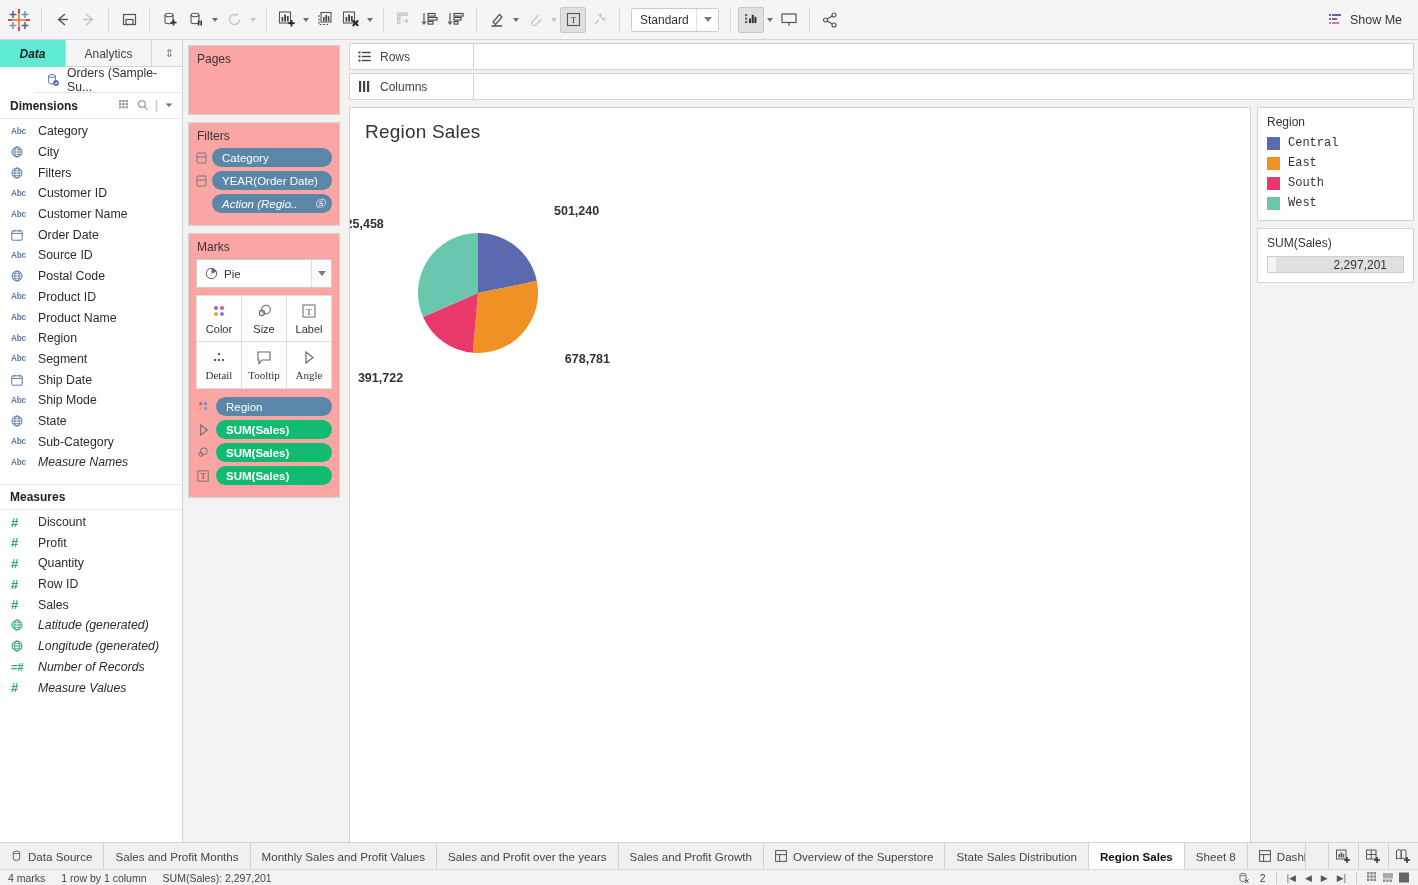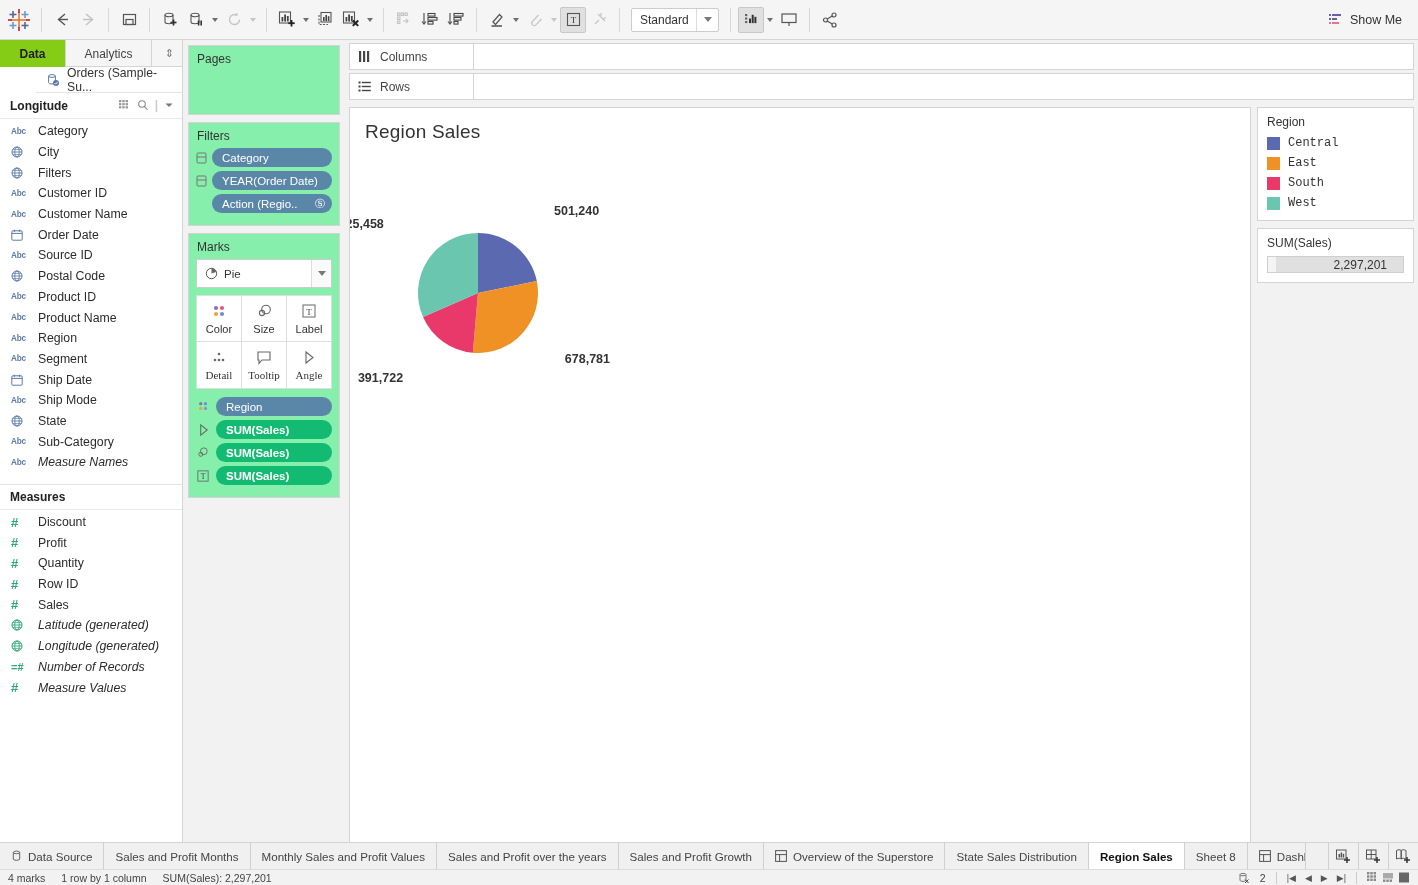--- a/index.html
+++ b/index.html
@@ -58,21 +58,21 @@
   
   .leftpane {
     position:absolute; left:0; top:40px; width:183px; bottom:30px;
     background:#fff; border-right:1px solid #d4d4d4;
   }
   .dtabs { display:flex; height:27px; border-bottom:1px solid #d4d4d4; background:#f5f5f5; position:relative; }
   .dtab {
     flex:0 0 auto; display:flex; align-items:center; justify-content:center;
     font-size:12px; color:#444; cursor:pointer; height:27px;
   }
-  .dtab.sel { background:#84cc16; font-weight:bold; color:#222; border-right:1px solid #d4d4d4; }
+  .dtab.sel { background:#5eead4; font-weight:bold; color:#222; border-right:1px solid #d4d4d4;font-style:italic; }
   .dtab.t1 { width:66px; }
   .dtab.t2 { width:86px; border-right:1px solid #d4d4d4; }
   .dtab-spacer { flex:1; background:#f5f5f5; }
   .updown { position:absolute; right:8px; top:7px; font-size:11px; color:#777; }
 
   .dsrow {
     height:26px; display:flex; align-items:center; gap:7px; padding:0 10px;
     border-bottom:1px solid #e4e4e4; font-size:12.2px; color:#333; cursor:pointer;margin-left:36px;
   }
   .secthdr {
@@ -90,35 +90,35 @@
   .fld.italic .lbl { font-style:italic; }
   .abc { font-size:8.2px; color:#5b7aa8; letter-spacing:-0.2px; font-weight:bold; }
   .hash { color:#2ca87a; font-size:13px; font-weight:bold; }
   .measdiv { border-top:1px solid #e4e4e4; margin-top:7px; }
 
   
   .shelfcol {
     position:absolute; left:183px; top:40px; width:162px; bottom:30px;
     background:#f2f2f2; padding:5px;
   }
-  .card { background:#86efac; border:1px solid #d4d4d4; margin-bottom:7px; }
+  .card { background:#fca5a5; border:1px solid #d4d4d4; margin-bottom:7px; }
   .card-title { font-size:12px; color:#333; padding:6px 8px 3px 8px; }
   .card-body { padding:2px 7px 8px 7px; }
   .pages-card { height:70px; }
   .pill {
     height:19px; border-radius:10px; display:flex; align-items:center;
     padding:0 10px; font-size:11.5px; color:#fff; white-space:nowrap; overflow:hidden;
     cursor:pointer; position:relative;
   }
   .pill.blue { background:#5a87a8; }
   .pill.green { background:#13ba72; font-weight:bold; }
   .filtrow { display:flex; align-items:center; gap:5px; margin-bottom:4px; }
   .filtrow .fic { color:#777; font-size:11px; width:11px; }
   .filtrow .pill { flex:1; }
-  .pill.italic { }
+  .pill.italic { font-style:italic; }
   .pill .endic { position:absolute; right:7px; font-size:10px; }
 
   .marktype {
     border:1px solid #ccc; background:#fff; height:29px; display:flex; align-items:center;
     font-size:11.5px; color:#333; padding-left:8px; position:relative; margin-bottom:7px;
     cursor:pointer; gap:6px;
   }
   .marktype .cb-arrow {
     position:absolute; right:0; top:0; bottom:0; width:20px;
     border-left:1px solid #ddd; display:flex; align-items:center; justify-content:center; background:#fafafa;
@@ -460,21 +460,21 @@
           <ellipse cx="6" cy="3" rx="3.4" ry="1.4" fill="none" stroke="#5b7aa8" stroke-width="1"></ellipse>
           <path d="M2.6 3 V9.6 a3.4 1.4 0 0 0 6.8 0 V3" fill="none" stroke="#5b7aa8" stroke-width="1"></path>
           <circle cx="10" cy="10" r="3" fill="#5b7aa8"></circle>
             <path d="M8.6 10.1 l1 1 l1.9 -2" stroke="#fff" stroke-width="1" fill="none"></path>
         </svg>
       </span>
       <span>Orders (Sample-Su...</span>
     </div>
 
     <div class="secthdr">
-      <span>Longitude</span>
+      <span>Dimensions</span>
       <span class="tools">
         <span>
           <svg width="12" height="11" viewBox="0 0 12 11">
               <g fill="#999">
                 <rect x="0" y="0" width="2.4" height="2.2"></rect>
                 <rect x="3.3" y="0" width="2.4" height="2.2"></rect>
                 <rect x="6.6" y="0" width="2.4" height="2.2"></rect>
                 <rect x="0" y="3.1" width="2.4" height="2.2"></rect>
                 <rect x="3.3" y="3.1" width="2.4" height="2.2"></rect>
                 <rect x="6.6" y="3.1" width="2.4" height="2.2"></rect>
@@ -892,45 +892,45 @@
       </div>
     </div>
   </div>
 
   <div class="vizwrap">
     <div class="shelf">
       <div class="shelf-lbl">
         <span>
           <svg width="14" height="13" viewBox="0 0 14 13">
               <g fill="#444">
-                <rect x="1" y="1" width="2.2" height="11"></rect>
-                <rect x="5" y="1" width="2.2" height="11"></rect>
-                <rect x="9" y="1" width="2.2" height="11"></rect>
-              </g>
-            </svg>
-        </span>
-        <span>Columns</span>
-      </div>
-      <div class="shelf-drop"></div>
-    </div>
-    <div class="shelf">
-      <div class="shelf-lbl">
-        <span>
-          <svg width="14" height="13" viewBox="0 0 14 13">
-              <g fill="#444">
                 <rect x="0.5" y="1.5" width="2" height="2"></rect>
                 <rect x="3.8" y="1.8" width="9" height="1.4"></rect>
                 <rect x="0.5" y="5.5" width="2" height="2"></rect>
                 <rect x="3.8" y="5.8" width="9" height="1.4"></rect>
                 <rect x="0.5" y="9.5" width="2" height="2"></rect>
                 <rect x="3.8" y="9.8" width="9" height="1.4"></rect>
               </g>
             </svg>
         </span>
         <span>Rows</span>
+      </div>
+      <div class="shelf-drop"></div>
+    </div>
+    <div class="shelf">
+      <div class="shelf-lbl">
+        <span>
+          <svg width="14" height="13" viewBox="0 0 14 13">
+              <g fill="#444">
+                <rect x="1" y="1" width="2.2" height="11"></rect>
+                <rect x="5" y="1" width="2.2" height="11"></rect>
+                <rect x="9" y="1" width="2.2" height="11"></rect>
+              </g>
+            </svg>
+        </span>
+        <span>Columns</span>
       </div>
       <div class="shelf-drop"></div>
     </div>
 
     <div class="vizrow">
       <div class="sheet">
         <div class="sheet-title">Region Sales</div>
         <div class="pieholder">
           <svg id="pie-svg" width="620" height="300" viewBox="0 0 620 300">
               <path d="M 128 130 L 128.00 70.00 A 60 60 0 0 1 186.81 118.09 Z" fill="#5b6ab0"></path>

